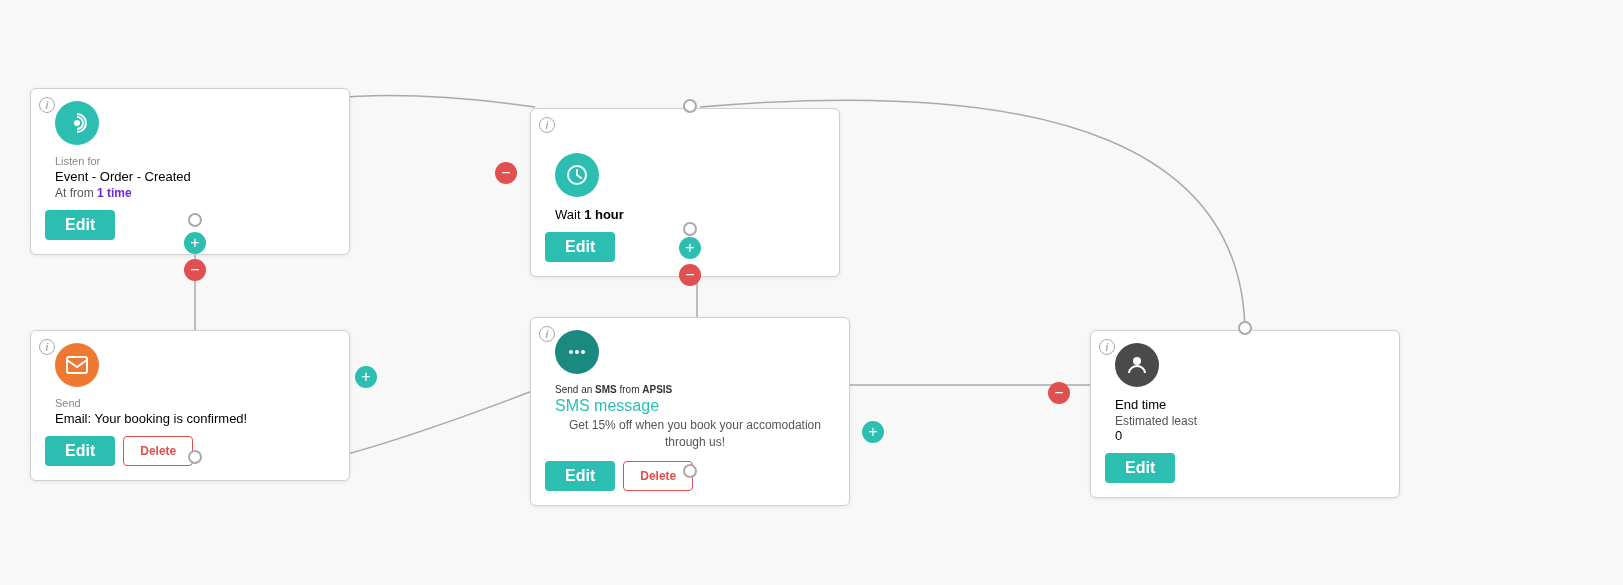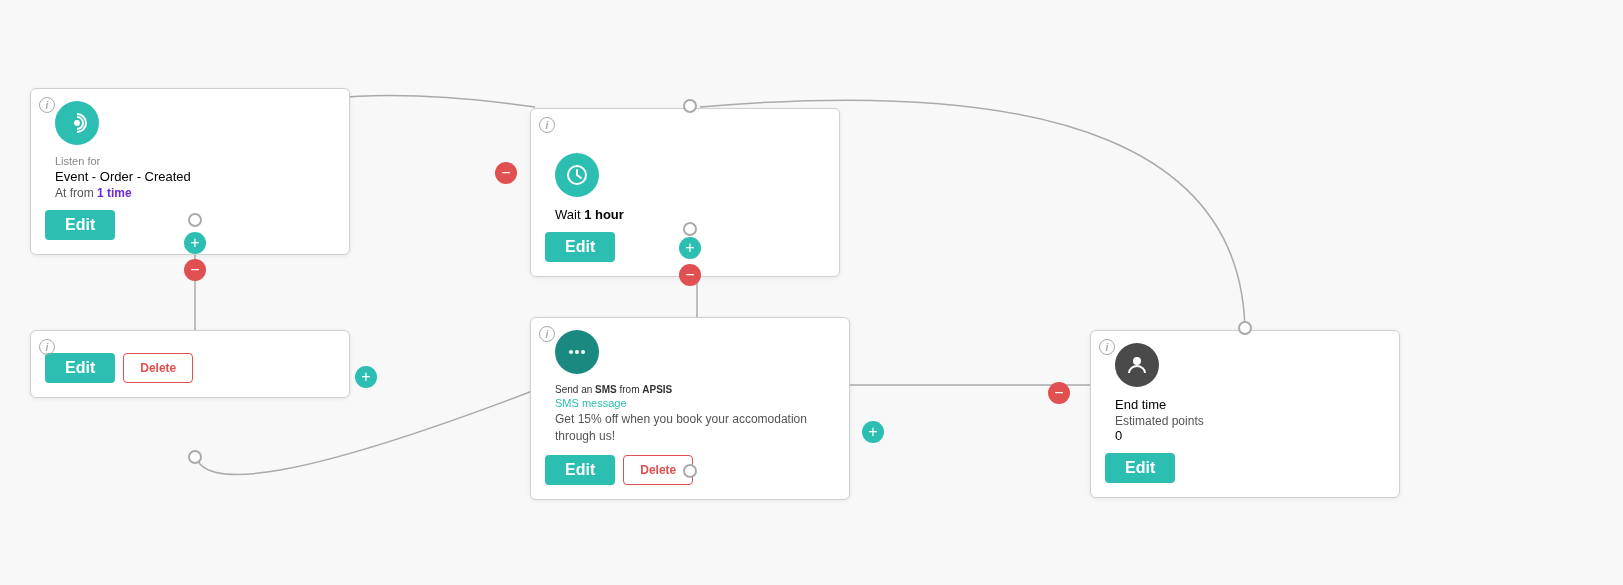--- a/index.html
+++ b/index.html
@@ -69,20 +69,21 @@
     }
     .node-subtitle .highlight {
       color: #6d28d9;
       font-weight: 600;
     }
     .node-body-text {
       font-size: 12px;
       color: #555;
       line-height: 1.4;
       margin-top: 2px;
+      text-align: center;
     }
     .node-body-sender {
       font-size: 10px;
       color: #333;
     }
     .node-body-sender strong {
       font-weight: 700;
     }
     .node-actions {
       display: flex;
@@ -202,20 +203,32 @@
   </div>
 
   <div class="connector-hollow" style="left:188px; top:213px;"></div>
 
   <div class="connector-add" style="left:184px; top:232px;">+</div>
 
   <div class="connector-remove" style="left:184px; top:259px;">−</div>
 
   <div class="node" style="left:30px; top:330px; width:320px;">
     <div class="node-info-icon">i</div>
+    <div class="node-header" style="padding-left: 10px;">
+      <div class="node-icon icon-orange">
+        <svg width="22" height="18" viewBox="0 0 22 18" fill="none">
+          <rect x="1" y="1" width="20" height="16" rx="2" stroke="white" stroke-width="2"></rect>
+          <path d="M1 4 L11 11 L21 4" stroke="white" stroke-width="2"></path>
+        </svg>
+      </div>
+      <div class="node-info">
+        <div class="node-label">Send</div>
+        <div class="node-title">Email: Your booking is confirmed!</div>
+      </div>
+    </div>
     <div class="node-actions">
       <button class="btn-edit">Edit</button>
       <button class="btn-delete">Delete</button>
     </div>
   </div>
 
   <div class="connector-hollow" style="left:188px; top:450px;"></div>
 
   <div class="connector-add" style="left:355px; top:366px;">+</div>
 
@@ -256,21 +269,21 @@
         <svg width="24" height="24" viewBox="0 0 24 24" fill="none">
           <circle cx="6" cy="12" r="2" fill="white"></circle>
           <circle cx="12" cy="12" r="2" fill="white"></circle>
           <circle cx="18" cy="12" r="2" fill="white"></circle>
         </svg>
       </div>
       <div class="node-info">
         <div class="node-body-sender">
           <span>Send an </span><strong>SMS</strong><span> from </span><strong>APSIS</strong>
         </div>
-        <div class="node-subtitle link-teal" style="color:#2cbfb1; font-size:11px;">SMS message</div>
+        <div class="node-subtitle link-teal" style="color:#2cbfb1; font-size:16px;">SMS message</div>
         <div class="node-body-text">Get 15% off when you book your accomodation through us!</div>
       </div>
     </div>
     <div class="node-actions">
       <button class="btn-edit">Edit</button>
       <button class="btn-delete">Delete</button>
     </div>
   </div>
 
   <div class="connector-hollow" style="left:683px; top:464px;"></div>
@@ -283,21 +296,21 @@
     <div class="node-info-icon">i</div>
     <div class="node-header" style="padding-left: 10px;">
       <div class="node-icon icon-dark">
         <svg width="24" height="24" viewBox="0 0 24 24" fill="none">
           <circle cx="12" cy="8" r="4" fill="white"></circle>
           <path d="M4 20 C4 16 8 13 12 13 C16 13 20 16 20 20" stroke="white" stroke-width="2" fill="none"></path>
         </svg>
       </div>
       <div class="node-info">
         <div class="node-title">End time</div>
-        <div class="node-subtitle">Estimated points</div>
+        <div class="node-subtitle">Estimated least</div>
         <div class="node-title">0</div>
       </div>
     </div>
     <div class="node-actions">
       <button class="btn-edit">Edit</button>
     </div>
   </div>
 
   <div class="connector-hollow" style="left:1238px; top:321px;"></div>
 

